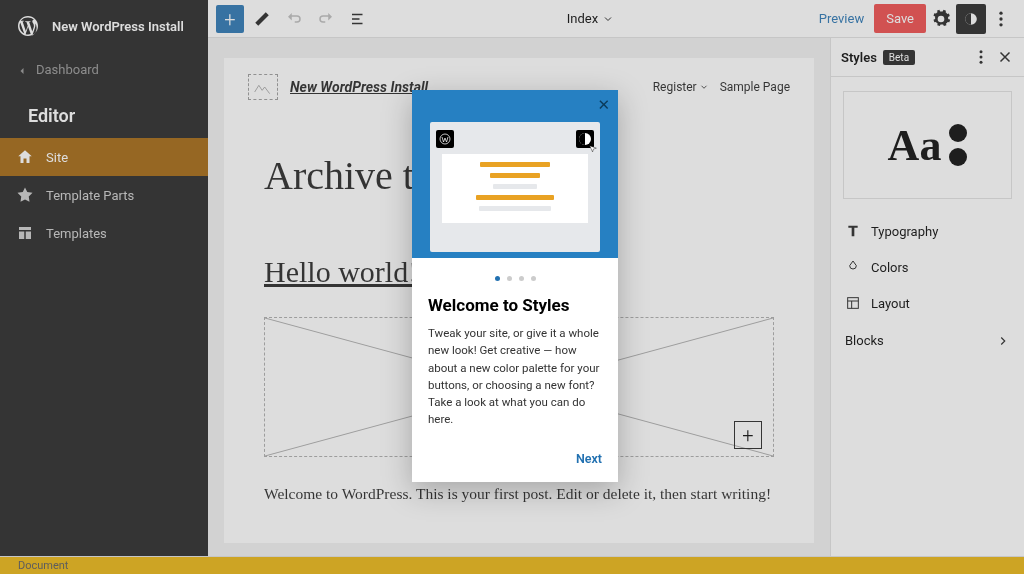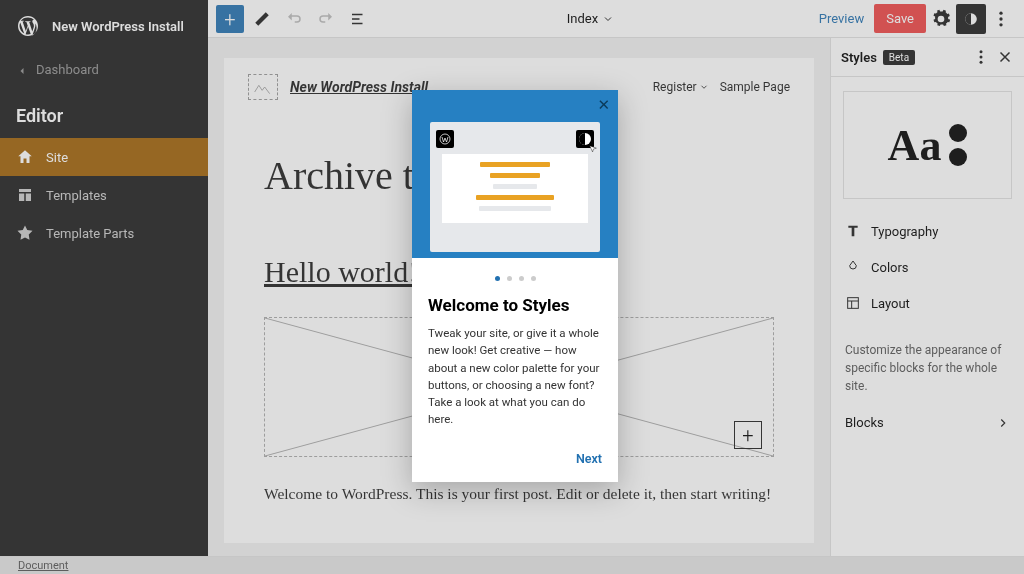--- a/index.html
+++ b/index.html
@@ -7,21 +7,21 @@
 
 .app { display: flex; width: 100%; height: 100%; position: relative; }
 
 
 .left-sidebar { width: 208px; background: #1e1e1e; color: #fff; display: flex; flex-direction: column; }
 .site-header { display: flex; align-items: center; gap: 12px; padding: 14px 16px; }
 .wp-logo { width: 24px; height: 24px; fill: #fff; }
 .site-title { font-size: 13px; font-weight: 600; }
 .back-dashboard { display: flex; align-items: flex-end; gap: 8px; padding: 10px 16px; color: #949494; font-size: 13px; cursor: pointer; }
 .back-dashboard svg { width: 12px; height: 12px; fill: #949494; }
-.editor-label { padding: 18px 16px 12px; font-size: 18px; font-weight: 600; }
+.editor-label { padding: 18px 16px 12px; font-size: 18px; font-weight: 600; margin-left: 12px; }
 .nav-item { display: flex; align-items: center; gap: 12px; padding: 10px 16px; font-size: 13px; cursor: pointer; }
 .nav-item.active { background: #a16207; }
 .nav-item svg { width: 18px; height: 18px; fill: #fff; }
 .nav-item:not(.active) { color: #ccc; }
 .nav-item:not(.active) svg { fill: #ccc; }
 
 
 .top-toolbar { position: absolute; left: 208px; right: 0; top: 0; height: 38px; background: #fff; border-bottom: 1px solid #e0e0e0; display: flex; align-items: center; padding: 0 8px; }
 .tool-group-left { display: flex; align-items: center; gap: 4px; }
 .add-btn { width: 28px; height: 28px; background: #2271b1; color: #fff; display: flex; align-items: center; justify-content: center; border-radius: 2px; cursor: pointer; font-size: 20px; font-weight: 300; }
@@ -67,21 +67,21 @@
 .rs-preview { margin: 14px 12px; border: 1px solid #e0e0e0; height: 108px; display:flex;align-items:center;justify-content:center;gap:8px; }
 .rs-preview .aa { font-family: Georgia, serif; font-size: 44px; font-weight: 700; }
 .rs-preview .dots { display:flex;flex-direction:column;gap:6px; }
 .rs-preview .dot { width:18px;height:18px;border-radius:50%;background:#000; }
 .rs-item { display:flex;align-items:center;gap:10px;padding:10px 14px;font-size:13px;cursor:pointer; }
 .rs-item svg { width:16px;height:16px; }
 .rs-desc { font-size: 12px; color: #555; padding: 20px 14px 8px; line-height:1.5; }
 .rs-blocks { display:flex;justify-content:space-between;align-items:center;padding:12px 14px;font-size:13px;cursor:pointer; }
 
 
-.status-bar { position:absolute; left:0; bottom:0; height:18px; width:100%; background:#e5e5e5; border-top:1px solid #e0e0e0; font-size:11px; color:#555; padding:2px 18px;text-decoration:underline; }
+.status-bar { position:absolute; left:0; bottom:0; height:18px; width:100%; background:#eab308; border-top:1px solid #e0e0e0; font-size:11px; color:#555; padding:2px 18px; }
 
 
 .dim { position:absolute; inset:0; background:rgba(120,120,120,0.25); }
 
 
 .modal { position:absolute; left:412px; top:90px; width:206px; background:#fff; box-shadow:0 8px 28px rgba(0,0,0,0.25); }
 .modal-hero { background:#2680c2; height:168px; position:relative; padding:32px 12px 0; }
 .modal-close { position:absolute; right:8px; top:6px; color:#0b3a5a; font-size:15px; cursor:pointer; }
 .hero-card { background:#e6e8eb; margin:0 6px; height:130px; border-radius:2px; position:relative; padding-top:8px; }
 .hero-top { display:flex;justify-content:space-between;padding:0 6px 6px; }
@@ -126,29 +126,29 @@
     </div>
     <div class="editor-label">Editor</div>
     <div class="nav-item active">
       <svg viewBox="0 0 24 24">
           <path d="M12 3l9 8h-3v9h-4v-6h-4v6H6v-9H3z"></path>
         </svg>
       <span>Site</span>
     </div>
     <div class="nav-item">
       <svg viewBox="0 0 24 24">
-          <path d="M4 4h16v4H4zM4 10h7v10H4zM13 10h7v10h-7z"></path>
-        </svg>
-      <span>Templates</span>
+          <path d="M12 2l3 6 7 1-5 5 1 7-6-3-6 3 1-7-5-5 7-1z"></path>
+        </svg>
+      <span>Template Parts</span>
     </div>
     <div class="nav-item">
       <svg viewBox="0 0 24 24">
-          <path d="M12 2l3 6 7 1-5 5 1 7-6-3-6 3 1-7-5-5 7-1z"></path>
-        </svg>
-      <span>Template Parts</span>
+          <path d="M4 4h16v4H4zM4 10h7v10H4zM13 10h7v10h-7z"></path>
+        </svg>
+      <span>Templates</span>
     </div>
   </div>
 
   <div class="top-toolbar">
     <div class="tool-group-left">
       <div class="add-btn">+</div>
       <div class="tool-icon">
           <svg viewBox="0 0 24 24">
             <path d="M3 17l4 4L21 7l-4-4L3 17z"></path>
           </svg>
@@ -276,21 +276,20 @@
       <span>Colors</span>
     </div>
     <div class="rs-item">
       <svg viewBox="0 0 24 24" fill="none" stroke="#1e1e1e" stroke-width="1.5">
           <rect x="4" y="4" width="16" height="16"></rect>
           <line x1="4" y1="9" x2="20" y2="9"></line>
           <line x1="10" y1="9" x2="10" y2="20"></line>
         </svg>
       <span>Layout</span>
     </div>
-    <div class="rs-desc">Customize the appearance of specific blocks for the whole site.</div>
     <div class="rs-blocks">
       <span>Blocks</span>
       <svg width="14" height="14" viewBox="0 0 24 24" fill="none" stroke="#1e1e1e" stroke-width="2">
           <path d="M9 6l6 6-6 6"></path>
         </svg>
     </div>
   </div>
 
   <div class="status-bar">
     <span>Document</span>

